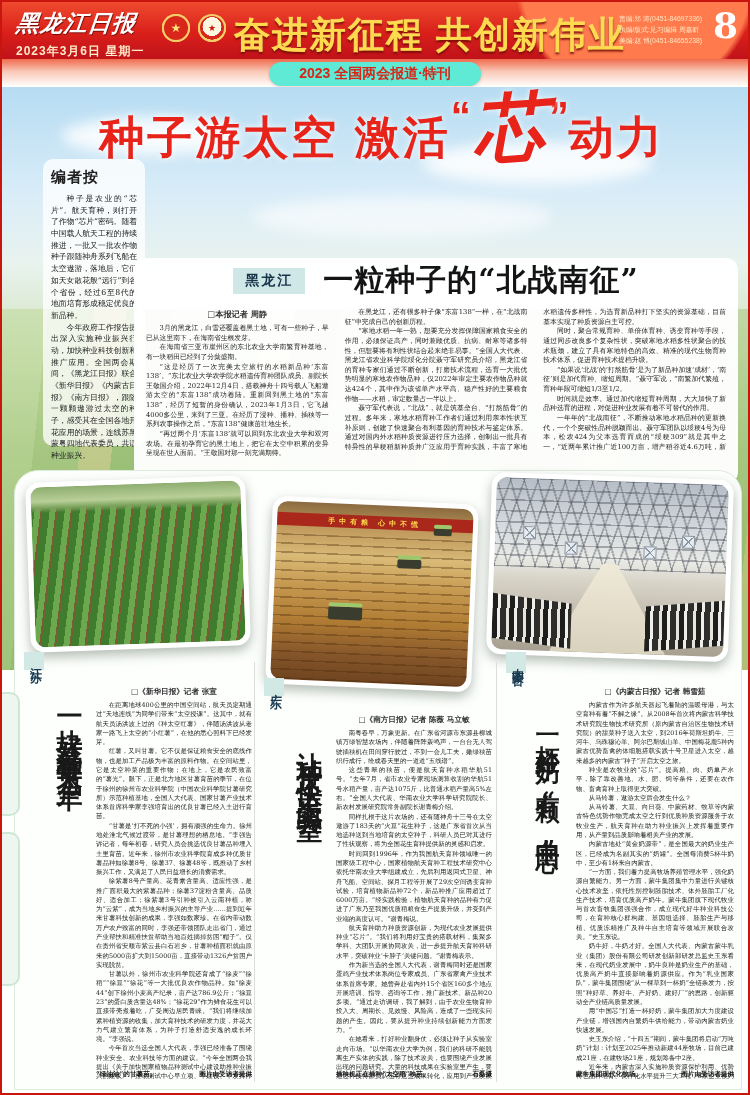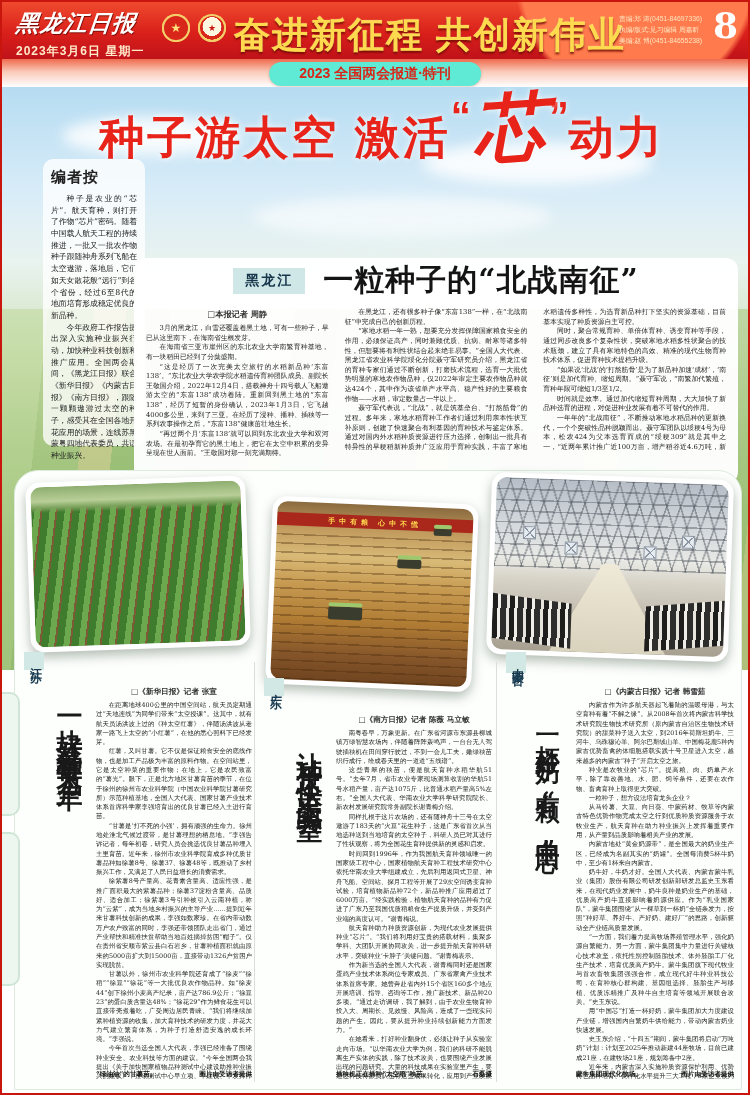--- a/index.html
+++ b/index.html
@@ -266,25 +266,25 @@
   </div>
   <div class="divider" style="left:494px;"></div>
 
   <div class="region" style="left:504px;">
     <div class="r-label" style="left:0;top:2px;">内蒙古</div>
     <div class="r-headline" style="left:28px;top:72px;height:400px;font-size:24px;letter-spacing:5px;">一杯好牛奶，有颗“中国芯”</div>
     <div class="r-body" style="left:70px;width:158px;">
       <div class="byline">□《内蒙古日报》记者 韩雪茹</div>
       <p>内蒙古作为许多航天器起飞着陆的温暖母港，与太空育种有着“不解之缘”。从2008年首次将内蒙古科学技术研究院生物技术研究所（原内蒙古自治区生物技术研究院）的甜菜种子送入太空，到2016年荷斯坦奶牛、三河牛、乌珠穆沁羊、阿尔巴斯绒山羊、中国梅花鹿5种内蒙古优势畜禽的体细胞搭载实践十号卫星进入太空，越来越多的内蒙古“种子”开启太空之旅。</p>
       <p>种业是农牧业的“芯片”。提高粮、肉、奶单产水平，除了靠改善地、水、肥、饲等条件，还要在农作物、畜禽育种上取得更大突破。</p>
-      <p>一粒种子，想方设法培育龙头企业？</p>
+      <p>从马铃薯，遨游太空后会发生什么？</p>
       <p>从马铃薯、大豆、向日葵、中蒙药材、牧草等内蒙古特色优势作物完成太空之行到优质种质资源服务于农牧业生产，航天育种在助力种业振兴上发挥着重要作用，从产量到品质影响着相关产业的发展。</p>
       <p>内蒙古地处“黄金奶源带”，是全国最大的奶业生产区，已经成为名副其实的“奶罐”。全国每消费5杯牛奶中，至少有1杯来自内蒙古。</p>
+      <p>“一方面，我们着力提高牧场养殖管理水平，强化奶源自繁能力。另一方面，蒙牛集团集中力量进行关键核心技术攻坚，依托性别控制胚胎技术、体外胚胎工厂化生产技术，培育优质高产奶牛。蒙牛集团旗下现代牧业与首农畜牧集团强强合作，成立现代好牛种业科技公司，在育种核心群构建、基因组选择、胚胎生产与移植、优质冻精推广及种牛自主培育等领域开展联合攻关。”史玉东说。</p>
       <p>奶牛好，牛奶才好。全国人大代表、内蒙古蒙牛乳业（集团）股份有限公司研发创新部研发总监史玉东看来，在现代奶业发展中，奶牛良种是奶业生产的基础，优质高产奶牛直接影响着奶源供应。作为“乳业国家队”，蒙牛集团围绕“从一棵草到一杯奶”全链条发力，按照“种好草、养好牛、产好奶、建好厂”的思路，创新驱动全产业链高质量发展。</p>
-      <p>“一方面，我们着力提高牧场养殖管理水平，强化奶源自繁能力。另一方面，蒙牛集团集中力量进行关键核心技术攻坚，依托性别控制胚胎技术、体外胚胎工厂化生产技术，培育优质高产奶牛。蒙牛集团旗下现代牧业与首农畜牧集团强强合作，成立现代好牛种业科技公司，在育种核心群构建、基因组选择、胚胎生产与移植、优质冻精推广及种牛自主培育等领域开展联合攻关。”史玉东说。</p>
       <p>用“中国芯”打造一杯好奶，蒙牛集团加大力度建设产业链，增强国内自繁奶牛供给能力，带动内蒙古奶业快速发展。</p>
       <p>史玉东介绍，“十四五”期间，蒙牛集团将启动“万吨奶”计划：计划至2025年推动新建44座牧场，目前已建成21座，在建牧场21座，规划筹备中2座。</p>
       <p>近年来，内蒙古深入实施种质资源保护利用、优势特色品种培育、良种化水平提升三大工程，8家企业被列入国家种业阵型企业，国家级畜禽核心育种场达到15家，农作物良繁田面积达到150万亩。2022年，内蒙古建成60个“看禾选种”平台，举办4场“赛畜会”活动，推动良种进场入户。</p>
       <p>今年，内蒙古着力构建全链条，想方设法培育龙头企业，既支持像伊利、蒙牛这样的大企业“双牛拉力”，也支持更多乳企、肉企、薯企、豆企在千里草原“百花齐放”，全力推动乳、肉、薯、豆产业链做大做强，玉米千亿级产业链做强做优。</p>
       <div class="r-cap">
         <span>蒙牛集团现代化牧场。</span>
         <span>图片由受访者提供</span>
       </div>
     </div>
   </div>

